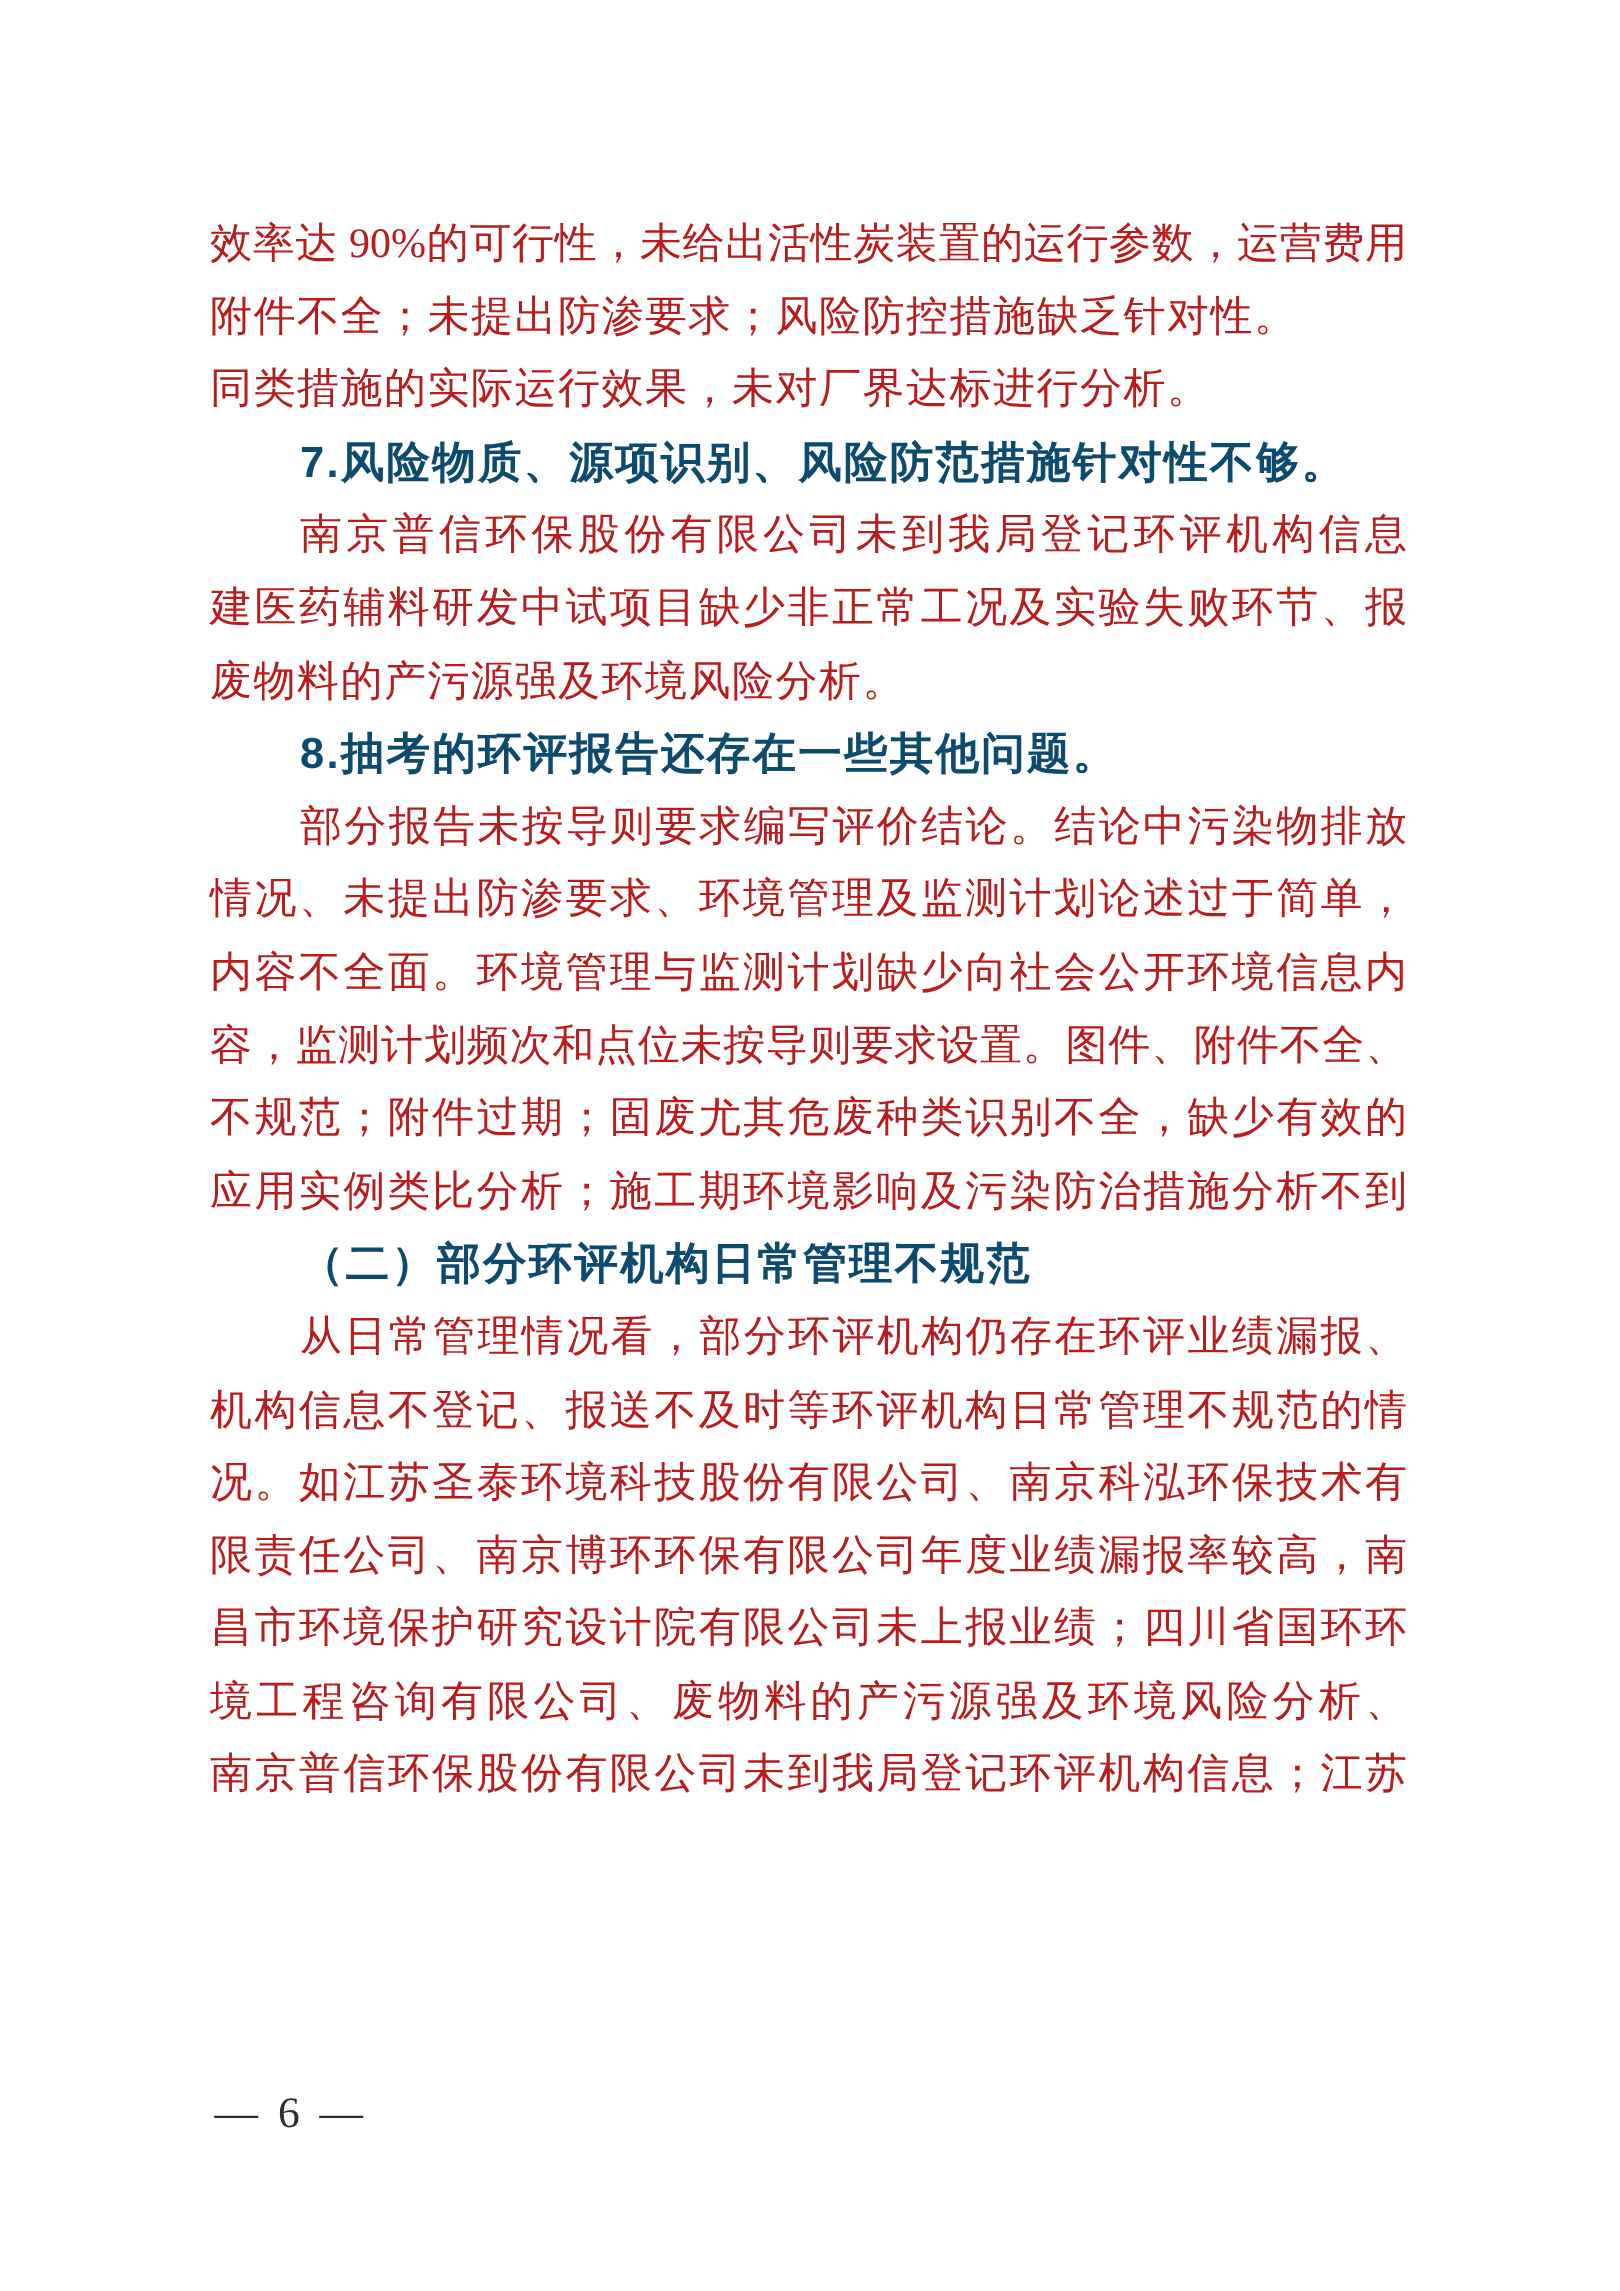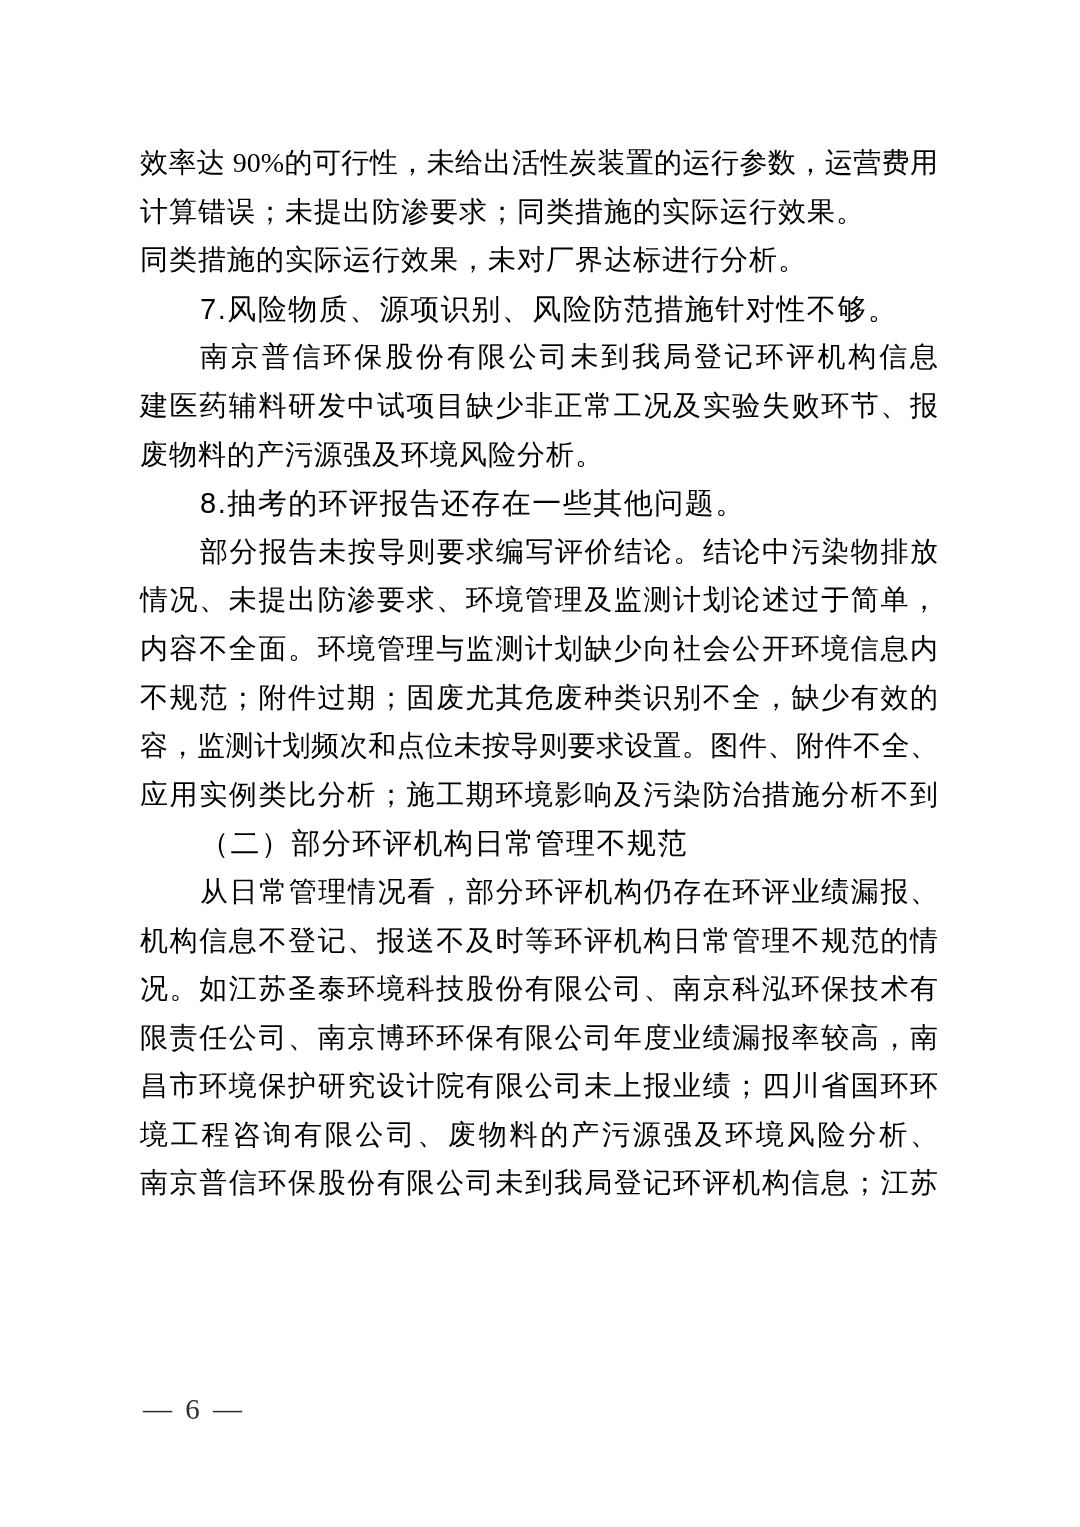--- a/index.html
+++ b/index.html
@@ -23,35 +23,35 @@
     position: absolute;
     left: 140px;
     top: 139px;
     width: 798px;
   }
   .line {
     height: 48.6px;
     line-height: 48.6px;
     font-size: 28px;
     letter-spacing: 1px;
-    color: #000000;
+    color: #b91c1c;
     white-space: nowrap;
   }
   .line.justify {
     white-space: normal;
     letter-spacing: 0;
     text-align: justify;
     text-align-last: justify;
   }
   .line.indent {
     padding-left: 60px;
   }
   .line.heading {
-    font-weight: normal;
-    color: #000000;
+    font-weight: bold;
+    color: #0c4a6e;
     letter-spacing: 1.5px;
     font-family: "Liberation Sans", "DejaVu Sans", sans-serif;
     font-size: 29px;
   }
   .footer {
     position: absolute;
     left: 143px;
     top: 1387px;
     font-size: 29px;
     line-height: 44px;
@@ -59,32 +59,32 @@
     color: #2e2e2e;
     font-family: "Liberation Serif", "DejaVu Serif", serif;
   }
 </style>
 </head>
 <body>
 
 <div class="page">
   <div class="textblock">
     <div class="line justify">效率达 90%的可行性，未给出活性炭装置的运行参数，运营费用</div>
-    <div class="line">计算错误；未提出防渗要求；同类措施的实际运行效果。</div>
+    <div class="line">附件不全；未提出防渗要求；风险防控措施缺乏针对性。</div>
     <div class="line">同类措施的实际运行效果，未对厂界达标进行分析。</div>
     <div class="line heading indent">7.风险物质、源项识别、风险防范措施针对性不够。</div>
     <div class="line indent justify">南京普信环保股份有限公司未到我局登记环评机构信息</div>
     <div class="line justify">建医药辅料研发中试项目缺少非正常工况及实验失败环节、报</div>
     <div class="line">废物料的产污源强及环境风险分析。</div>
     <div class="line heading indent">8.抽考的环评报告还存在一些其他问题。</div>
     <div class="line indent justify">部分报告未按导则要求编写评价结论。结论中污染物排放</div>
     <div class="line justify">情况、未提出防渗要求、环境管理及监测计划论述过于简单，</div>
     <div class="line justify">内容不全面。环境管理与监测计划缺少向社会公开环境信息内</div>
+    <div class="line justify">容，监测计划频次和点位未按导则要求设置。图件、附件不全、</div>
     <div class="line justify">不规范；附件过期；固废尤其危废种类识别不全，缺少有效的</div>
-    <div class="line justify">容，监测计划频次和点位未按导则要求设置。图件、附件不全、</div>
     <div class="line justify">应用实例类比分析；施工期环境影响及污染防治措施分析不到</div>
     <div class="line heading indent">（二）部分环评机构日常管理不规范</div>
     <div class="line indent justify">从日常管理情况看，部分环评机构仍存在环评业绩漏报、</div>
     <div class="line justify">机构信息不登记、报送不及时等环评机构日常管理不规范的情</div>
     <div class="line justify">况。如江苏圣泰环境科技股份有限公司、南京科泓环保技术有</div>
     <div class="line justify">限责任公司、南京博环环保有限公司年度业绩漏报率较高，南</div>
     <div class="line justify">昌市环境保护研究设计院有限公司未上报业绩；四川省国环环</div>
     <div class="line justify">境工程咨询有限公司、废物料的产污源强及环境风险分析、</div>
     <div class="line justify">南京普信环保股份有限公司未到我局登记环评机构信息；江苏</div>
   </div>

